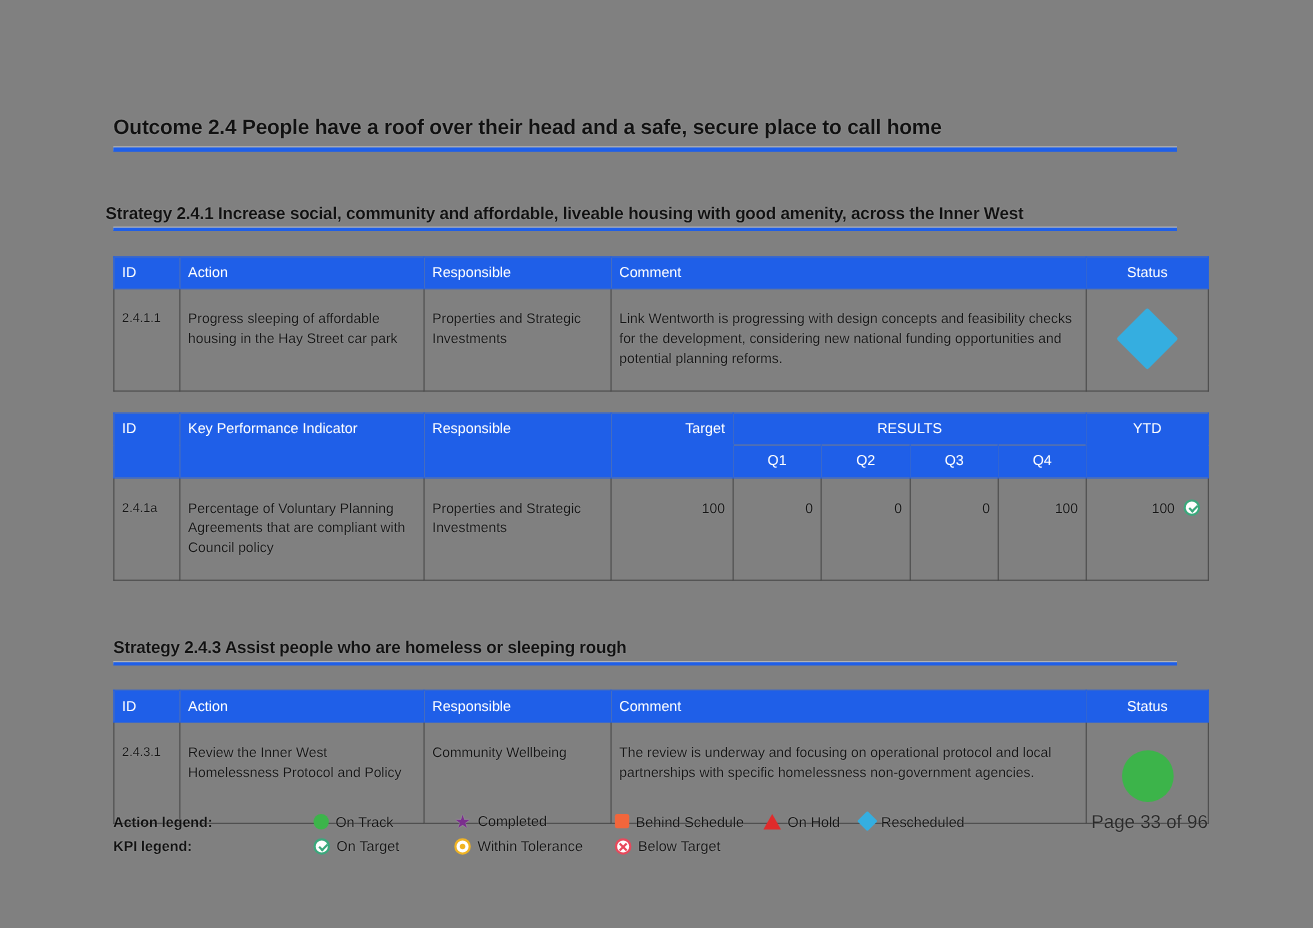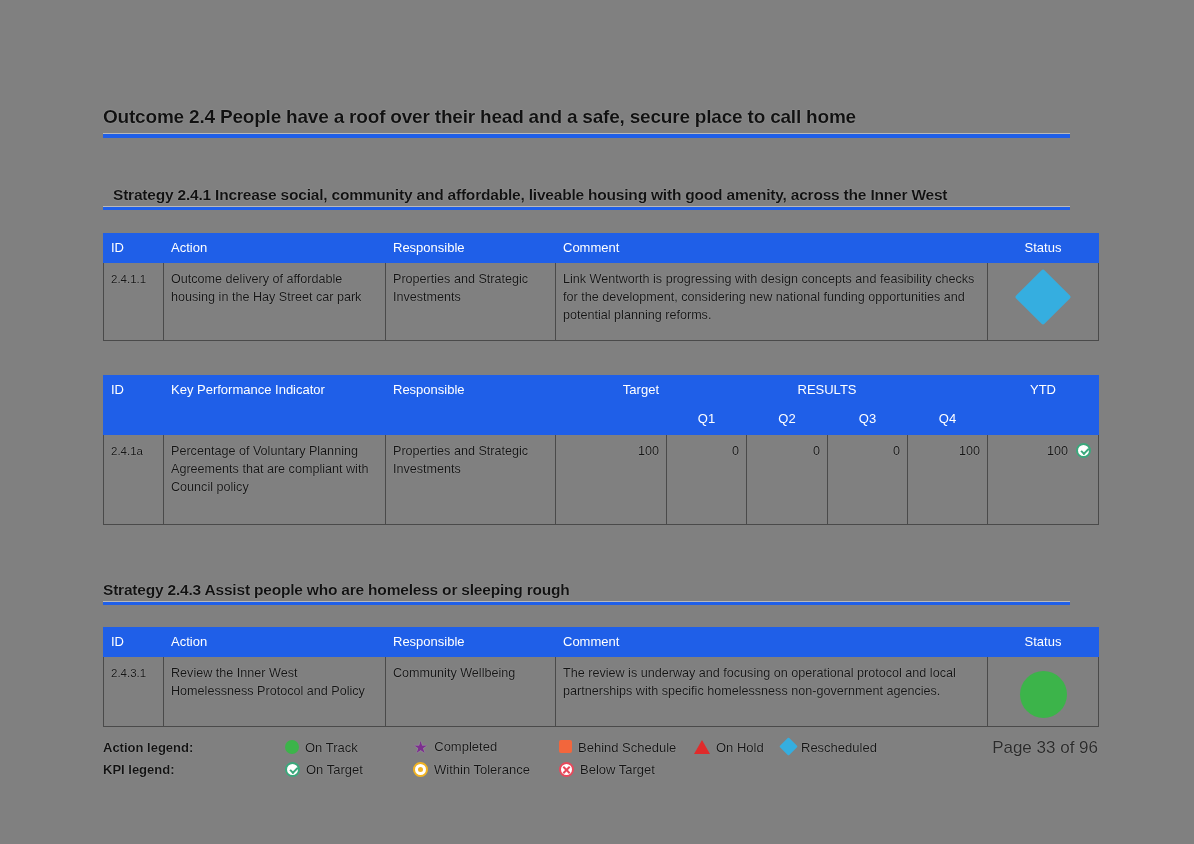--- a/index.html
+++ b/index.html
@@ -59,21 +59,21 @@
   
   .tbl {
     position: absolute;
     border-collapse: collapse;
     table-layout: fixed;
     background: #808080;
   }
   .tbl th, .tbl td {
     border: 1px solid #4a4a4a;
     vertical-align: top;
-    padding: 8px 7px;
+    padding: 19px 7px;
     font-size: 12.6px;
     line-height: 1.42;
     color: #141414;
     text-shadow: 0 0 1px rgba(255,255,255,0.45);
     overflow: hidden;
   }
   .tbl th {
     background: #1f5fe8;
     color: #ffffff;
     font-weight: normal;
@@ -249,21 +249,21 @@
   }
 </style>
 </head>
 <body>
 
 <div class="page">
 
   <div class="outcome-heading">Outcome 2.4 People have a roof over their head and a safe, secure place to call home</div>
   <div class="rule" style="left:103px; top:134px; width:967px;"></div>
 
-  <div class="strategy-heading" style="left:113px; top:186px; width:990px;">Strategy 2.4.1 Increase social, community and affordable, liveable housing with good amenity, across the Inner West</div>
+  <div class="strategy-heading" style="left:96px; top:186px; width:990px;">Strategy 2.4.1 Increase social, community and affordable, liveable housing with good amenity, across the Inner West</div>
   <div class="rule thin" style="left:103px; top:207px; width:967px;"></div>
 
   <table class="tbl" style="left:103px; top:233px; width:995px;">
     <colgroup>
       <col style="width:60px">
         <col style="width:222px">
         <col style="width:170px">
       <col style="width:432px">
         <col style="width:111px">
     </colgroup>
@@ -272,21 +272,21 @@
         <th>ID</th>
         <th>Action</th>
         <th>Responsible</th>
         <th>Comment</th>
         <th class="ctr">Status</th>
       </tr>
     </thead>
     <tbody>
       <tr class="row-cell">
         <td class="id">2.4.1.1</td>
-        <td>Outcome delivery of affordable housing in the Hay Street car park</td>
+        <td>Progress sleeping of affordable housing in the Hay Street car park</td>
         <td>Properties and Strategic Investments</td>
         <td>Link Wentworth is progressing with design concepts and feasibility checks for the development, considering new national funding opportunities and potential planning reforms.</td>
         <td>
           <div class="status-wrap">
             <span class="ic-diamond"></span>
           </div>
         </td>
       </tr>
     </tbody>
   </table>

